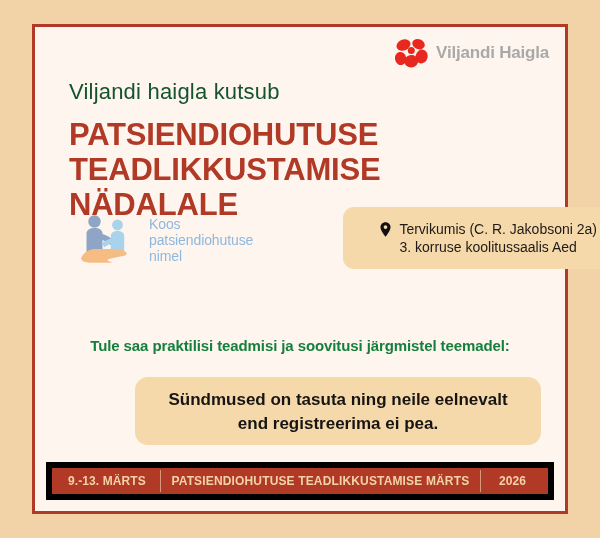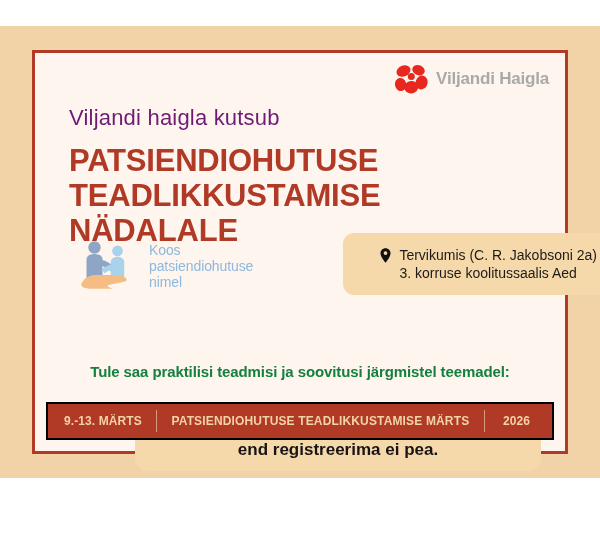--- a/index.html
+++ b/index.html
@@ -8,25 +8,24 @@
     background: #ffffff;
   }
   body {
     font-family: "Liberation Sans", sans-serif;
     -webkit-font-smoothing: antialiased;
   }
 
   .poster {
     position: relative;
     width: 600px;
-    height: 452px;
+    height: 538px;
     background: #f2d2a7;
     box-sizing: border-box;
     overflow: hidden;
-    margin-top: 26px;
   }
 
   
   .frame {
     position: absolute;
     left: 32px;
     top: 24px;
     right: 32px;
     bottom: 24px;
     border: 3px solid #b03a26;
@@ -49,21 +48,21 @@
     font-size: 17px;
     font-weight: bold;
     letter-spacing: -0.2px;
     white-space: nowrap;
   }
 
   .kicker {
     position: absolute;
     left: 34px;
     top: 52px;
-    color: #701a75;
+    color: #14532d;
     font-size: 22px;
     letter-spacing: 0.2px;
   }
 
   .headline {
     position: absolute;
     left: 34px;
     top: 90px;
     right: 18px;
     color: #b03a26;
@@ -168,21 +167,21 @@
   }
 
   
   .footer {
     position: absolute;
     left: 11px;
     right: 11px;
     bottom: 11px;
     height: 38px;
     background: #b03a26;
-    border: 2px solid #000000;
+    border: 6px solid #000000;
     box-sizing: border-box;
     display: flex;
     align-items: center;
     color: #f2d2a7;
     font-size: 12px;
     font-weight: bold;
     letter-spacing: 0.1px;
   }
   .footer .seg-date { padding-left: 16px; white-space: nowrap; }
   .footer .seg-title {

